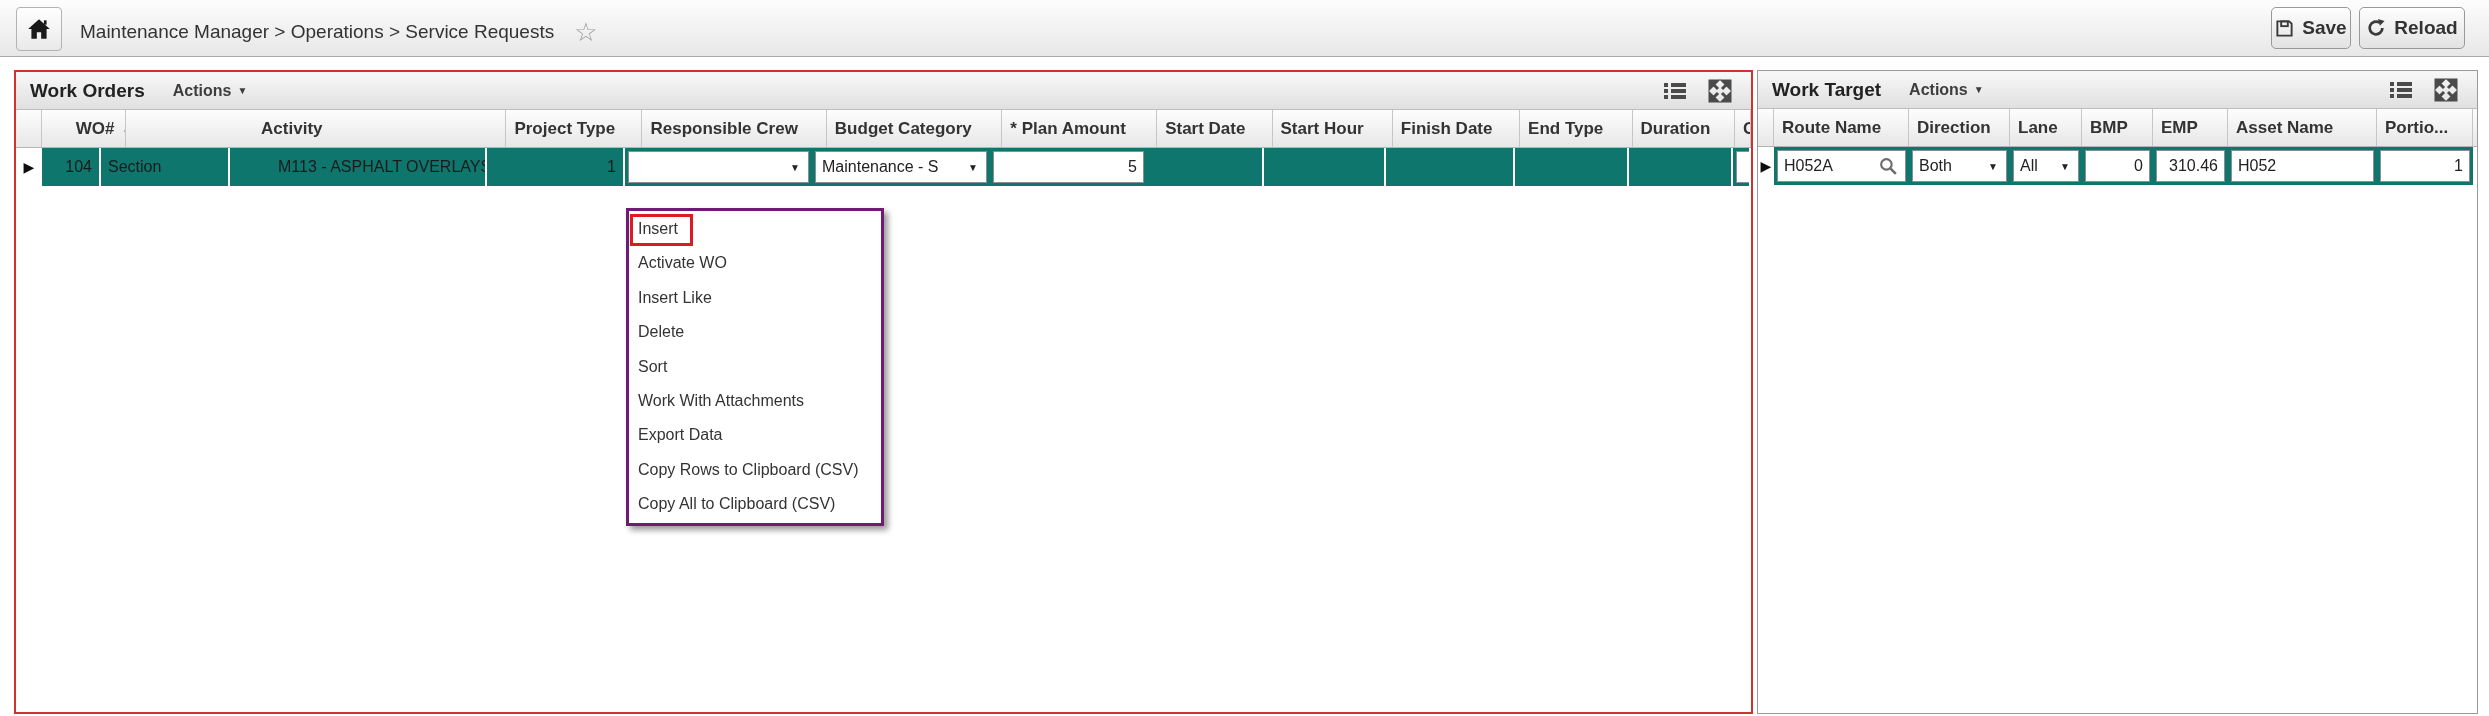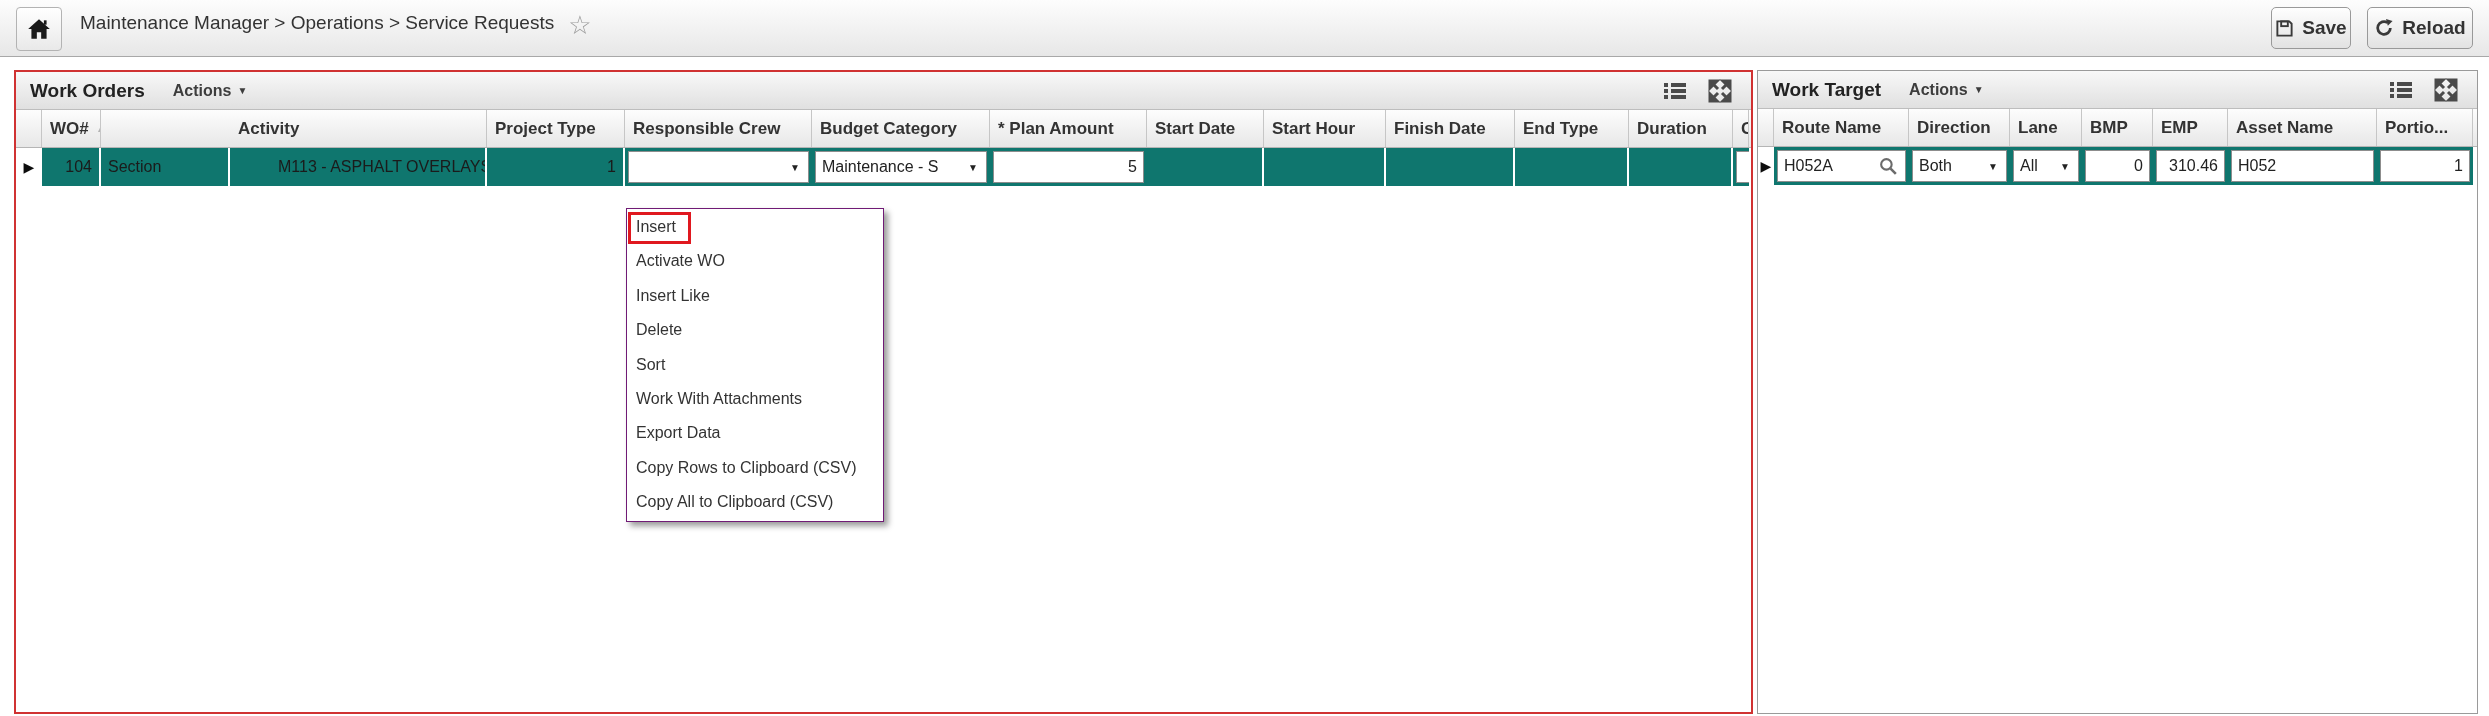--- a/index.html
+++ b/index.html
@@ -13,32 +13,32 @@
     position:absolute;left:0;top:0;width:2489px;height:56px;
     background:linear-gradient(#fdfdfd,#e7e7e7);
     border-bottom:1px solid #a8a8a8;
   }
   .home-btn{
     position:absolute;left:16px;top:7px;width:44px;height:42px;
     background:linear-gradient(#ffffff,#e9e9e9);
     border:1px solid #b3b3b3;border-radius:4px;
     display:flex;align-items:center;justify-content:center;cursor:pointer;
   }
-  .crumbwrap{position:absolute;left:80px;top:12px;height:56px;display:flex;align-items:flex-start;gap:14px;}
+  .crumbwrap{position:absolute;left:80px;top:4px;height:56px;display:flex;align-items:center;gap:20px;}
   .breadcrumb{font-size:19px;color:#333;}
   .fav-star{font-size:26px;color:#9c9c9c;line-height:1;}
   .tb-btn{
     position:absolute;top:7px;height:42px;box-sizing:border-box;
     background:linear-gradient(#fefefe,#e2e2e2);
     border:1px solid #999;border-radius:5px;
     display:flex;align-items:center;justify-content:center;gap:8px;
     font-size:19px;font-weight:bold;color:#333;cursor:pointer;
   }
   .save-btn{right:138px;width:80px;}
-  .reload-btn{right:16px;width:106px;}
+  .reload-btn{right:24px;width:106px;}
   
   .panel{position:absolute;top:70px;height:644px;box-sizing:border-box;background:#fff;overflow:hidden;}
   .panel-wo{left:14px;width:1739px;border:2px solid #d03232;}
   .panel-wt{left:1757px;width:721px;border:1px solid #9a9a9a;}
   .panel-header{
     height:37px;display:flex;align-items:center;
     background:linear-gradient(#f8f8f8,#e0e0e0);
     border-bottom:1px solid #bdbdbd;
   }
   .panel-title{margin-left:14px;font-size:19px;font-weight:bold;color:#222;}
@@ -75,21 +75,21 @@
     background:#fff;border:1px solid #8d8d8d;box-sizing:border-box;
     display:flex;align-items:center;padding:0 6px;font-size:16px;color:#222;
     overflow:hidden;white-space:nowrap;
   }
   .control .caret{margin-left:auto;font-size:10px;color:#222;padding-right:2px;}
   .control .val.r{margin-left:auto;}
   .control svg.mag{margin-left:auto;flex:none;}
   
   .menu{
     position:absolute;left:626px;top:208px;width:258px;z-index:20;
-    background:#fff;border:1px solid #701a75;
+    background:#fff;border:3px solid #701a75;
     box-shadow:4px 4px 6px rgba(0,0,0,.40);padding:1px 0;box-sizing:border-box;
   }
   .menu-item{
     position:relative;height:34.4px;line-height:34.4px;
     padding-left:9px;font-size:16px;color:#333;white-space:nowrap;cursor:pointer;
   }
   .red-box{
     position:absolute;left:1px;top:2px;width:63px;height:32px;
     border:3px solid #e0181f;box-sizing:border-box;pointer-events:none;
   }
@@ -151,21 +151,21 @@
           <path d="M3 23 L3 16 L10 23 Z"></path>
             <line x1="5" y1="21" x2="11" y2="15"></line>
           <path d="M23 23 L23 16 L16 23 Z"></path>
             <line x1="21" y1="21" x2="15" y2="15"></line>
         </g>
       </svg>
     </span>
   </div>
   <div class="grid-header">
       <div class="hcell mhead" style="width: 26px;"></div>
-      <div class="hcell" style="width: 59px;">
+      <div class="hcell" style="width: 59px; margin-left: 26px;">
         <span class="hlabel">WO#</span>
         <span class="sortasc">▲</span>
       </div>
       <div class="hcell" style="width: 129px; margin-top: 44px;">
         <span class="hlabel">Asset Type</span>
       </div>
       <div class="hcell" style="width: 257px;">
         <span class="hlabel">Activity</span>
       </div>
       <div class="hcell" style="width: 138px;">

